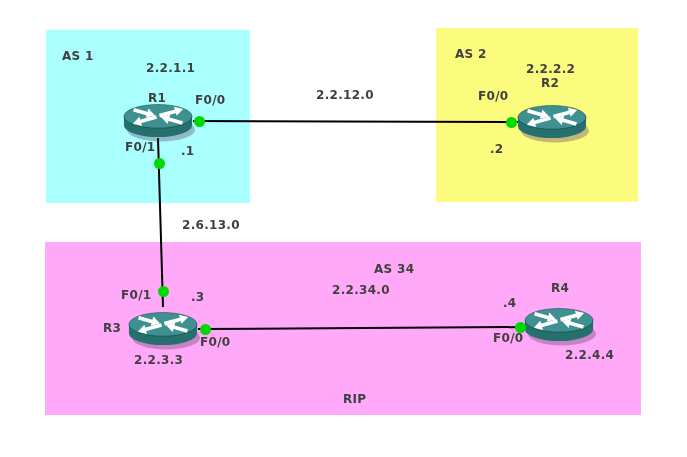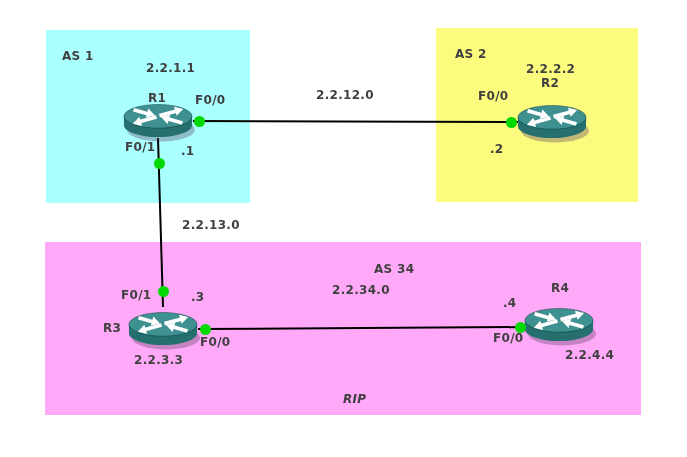--- a/index.html
+++ b/index.html
@@ -117,27 +117,27 @@
   <div class="lbl" style="left:148px; top:76px;margin-top:16px;">R1</div>
   <div class="lbl" style="left:195px; top:94px;">F0/0</div>
   <div class="lbl" style="left:125px; top:141px;">F0/1</div>
   <div class="lbl" style="left:181px; top:145px;">.1</div>
   <div class="lbl" style="left:316px; top:89px;">2.2.12.0</div>
   <div class="lbl" style="left:455px; top:48px;">AS 2</div>
   <div class="lbl" style="left:526px; top:63px;">2.2.2.2</div>
   <div class="lbl" style="left:541px; top:77px;">R2</div>
   <div class="lbl" style="left:478px; top:90px;">F0/0</div>
   <div class="lbl" style="left:490px; top:143px;">.2</div>
-  <div class="lbl" style="left:182px; top:219px;">2.2.13.0</div>
+  <div class="lbl" style="left:182px; top:219px;">2.6.13.0</div>
   <div class="lbl" style="left:340px; top:263px;margin-left:34px;">AS 34</div>
   <div class="lbl" style="left:332px; top:284px;">2.2.34.0</div>
   <div class="lbl" style="left:551px; top:282px;">R4</div>
   <div class="lbl" style="left:503px; top:297px;">.4</div>
   <div class="lbl" style="left:121px; top:289px;">F0/1</div>
   <div class="lbl" style="left:191px; top:291px;">.3</div>
   <div class="lbl" style="left:103px; top:322px;">R3</div>
   <div class="lbl" style="left:200px; top:336px;">F0/0</div>
   <div class="lbl" style="left:493px; top:332px;">F0/0</div>
   <div class="lbl" style="left:134px; top:354px;">2.2.3.3</div>
   <div class="lbl" style="left:565px; top:349px;">2.2.4.4</div>
-  <div class="lbl" style="left:343px; top:393px;font-style:italic;">RIP</div>
+  <div class="lbl" style="left:343px; top:393px;">RIP</div>
 
 </div>
 
 </body></html>

